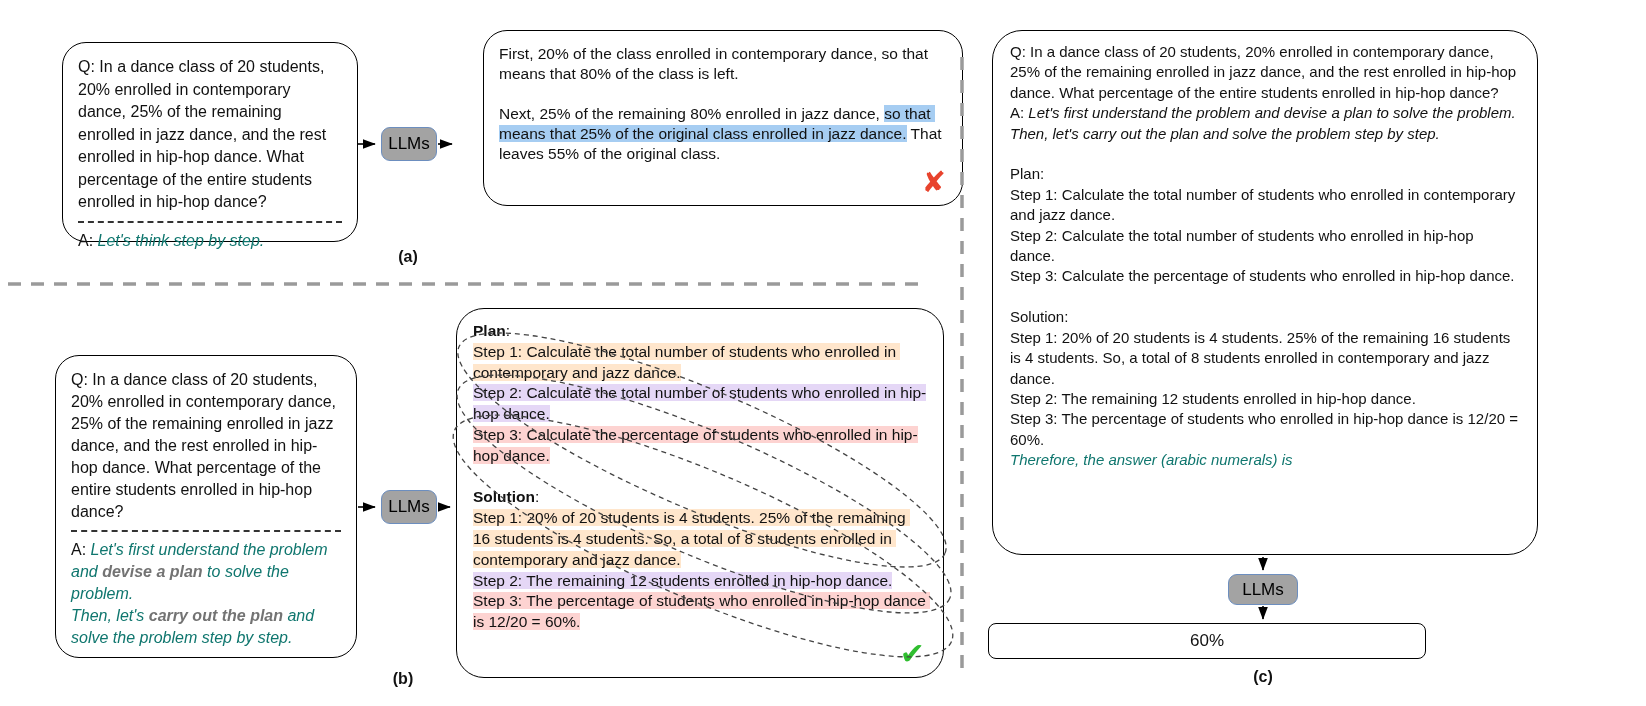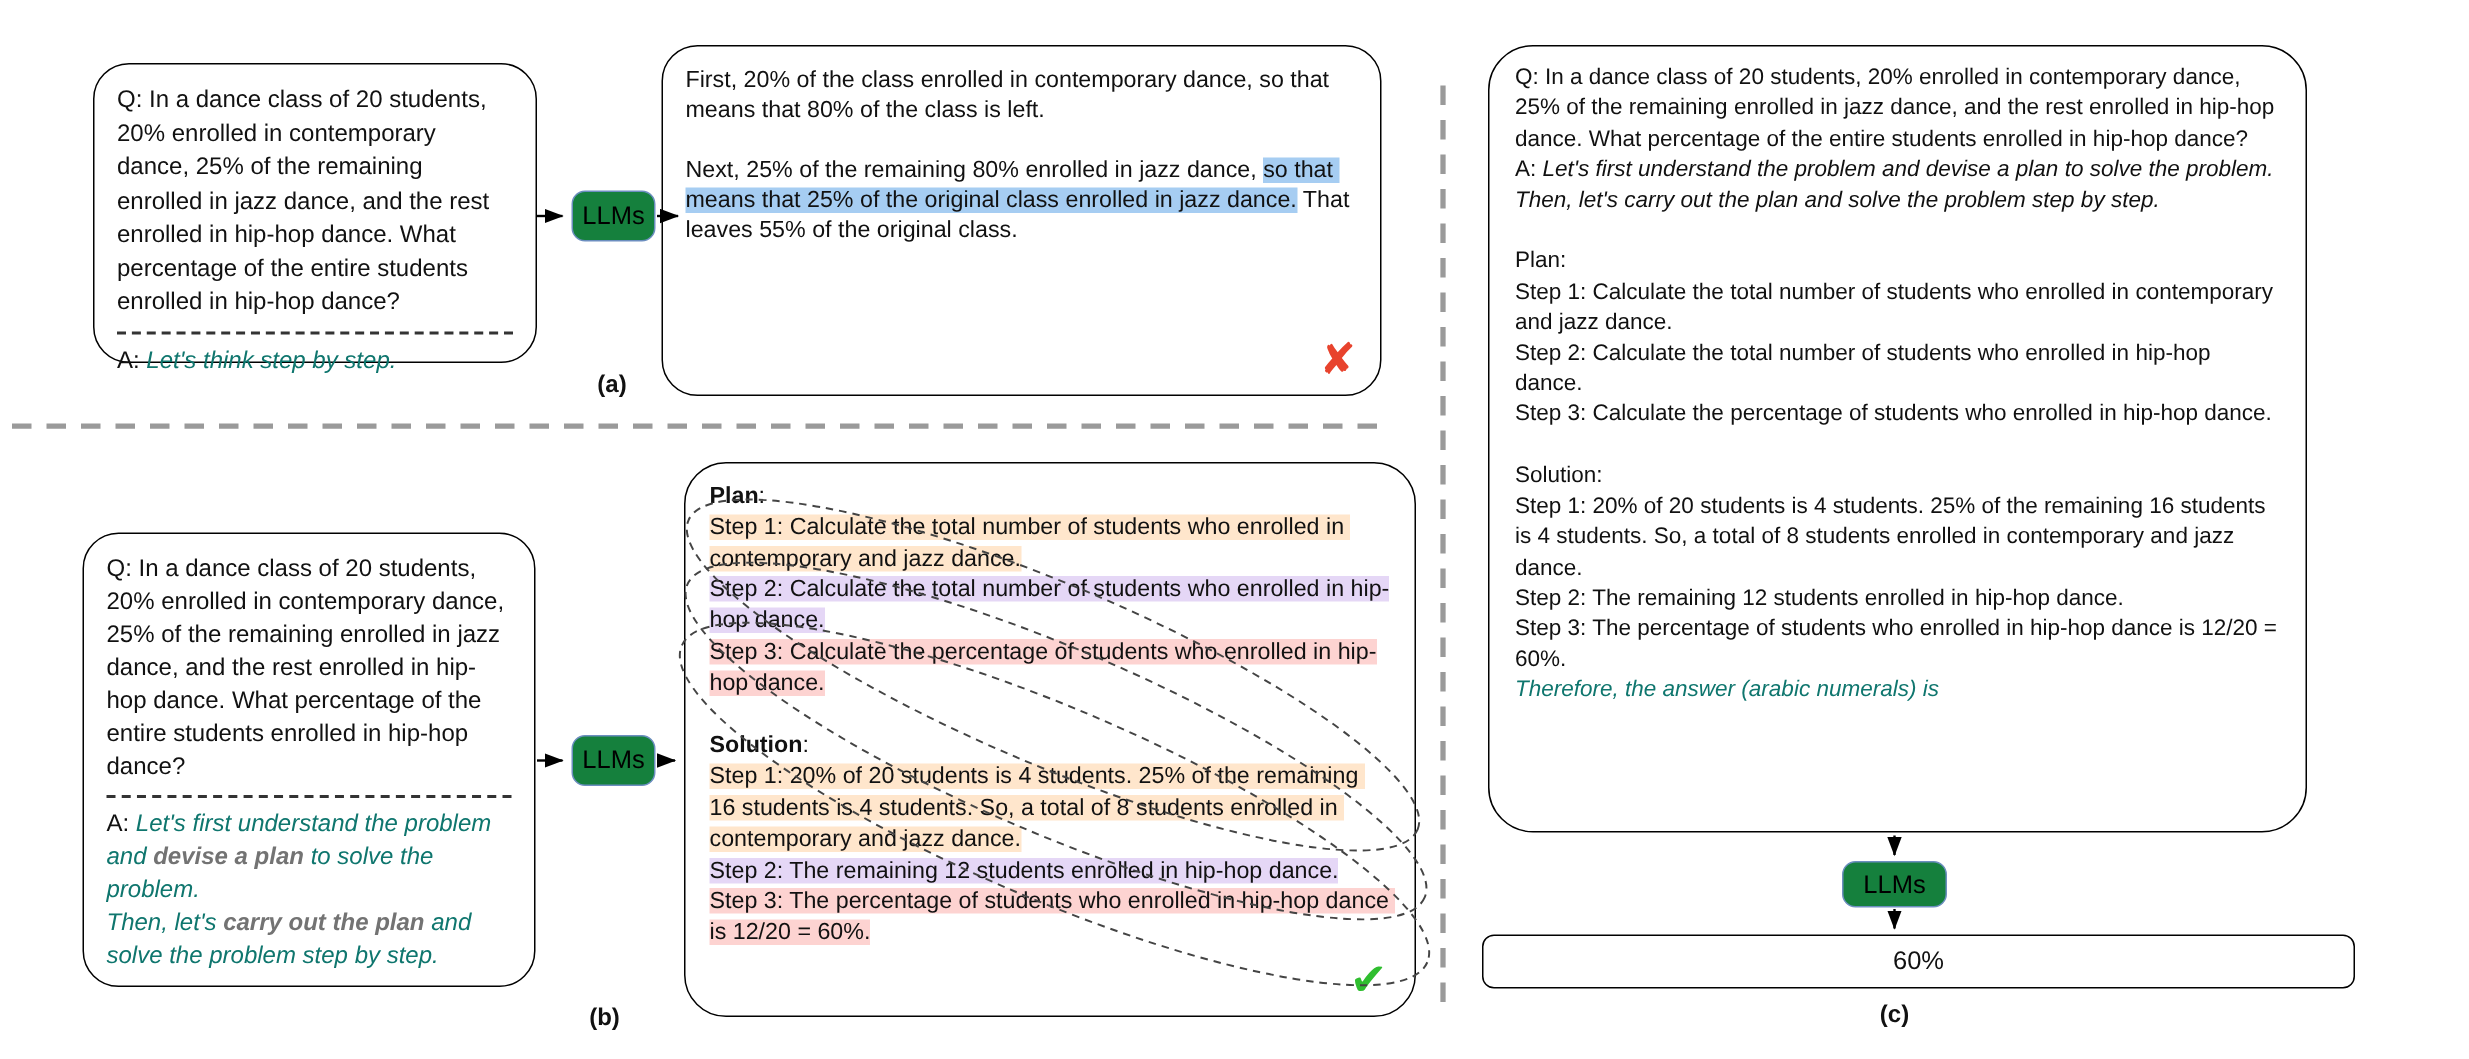--- a/index.html
+++ b/index.html
@@ -12,30 +12,30 @@
     color:#111;
     overflow:hidden;
   }
   .rbox{
     position:absolute;
     border:1.6px solid #000;
     background:#fff;
     box-sizing:border-box;
   }
   .qbox-a{left:62px;top:42px;width:296px;height:200px;border-radius:24px;padding:13px 15px;font-size:16px;line-height:22.5px;}
-  .abox-a{left:441px;top:30px;width:480px;height:234px;border-radius:24px;padding:13px 15px;font-size:15.5px;line-height:20px;}
+  .abox-a{left:483px;top:30px;width:480px;height:176px;border-radius:24px;padding:13px 15px;font-size:15.5px;line-height:20px;}
   .qbox-b{left:55px;top:355px;width:302px;height:303px;border-radius:24px;padding:13px 15px;font-size:16px;line-height:22px;}
   .abox-b{left:456px;top:308px;width:488px;height:370px;border-radius:28px;padding:12px 16px;font-size:15.5px;line-height:20.8px;}
   .box-c{left:992px;top:30px;width:546px;height:525px;border-radius:30px;padding:11px 17px;font-size:15px;line-height:20.4px;}
-  .ansbox-c{left:988px;top:623px;width:582px;height:36px;border-radius:8px;display:flex;align-items:center;justify-content:center;font-size:17px;}
+  .ansbox-c{left:988px;top:623px;width:438px;height:36px;border-radius:8px;display:flex;align-items:center;justify-content:center;font-size:17px;}
   .richtext{white-space:pre-wrap;}
   .qdivider{border-top:2px dashed #333;margin:7px 0 7px 0;height:0;}
   .llmbox{
     position:absolute;width:56px;height:34px;
-    background:#15803d;border:1.6px solid #6c8ebf;border-radius:9px;
+    background:#a3a3a3;border:1.6px solid #6c8ebf;border-radius:9px;
     display:flex;align-items:center;justify-content:center;
     font-size:17px;color:#000;box-sizing:border-box;
   }
   .llm-a{left:381px;top:127px;}
   .llm-b{left:381px;top:490px;}
   .llm-c{left:1228px;top:574px;width:70px;height:31px;}
   .panel-label{position:absolute;font-weight:bold;font-size:16px;text-align:center;width:70px;}
   .label-a{left:373px;top:248px;}
   .label-b{left:368px;top:670px;}
   .label-c{left:1228px;top:668px;}

